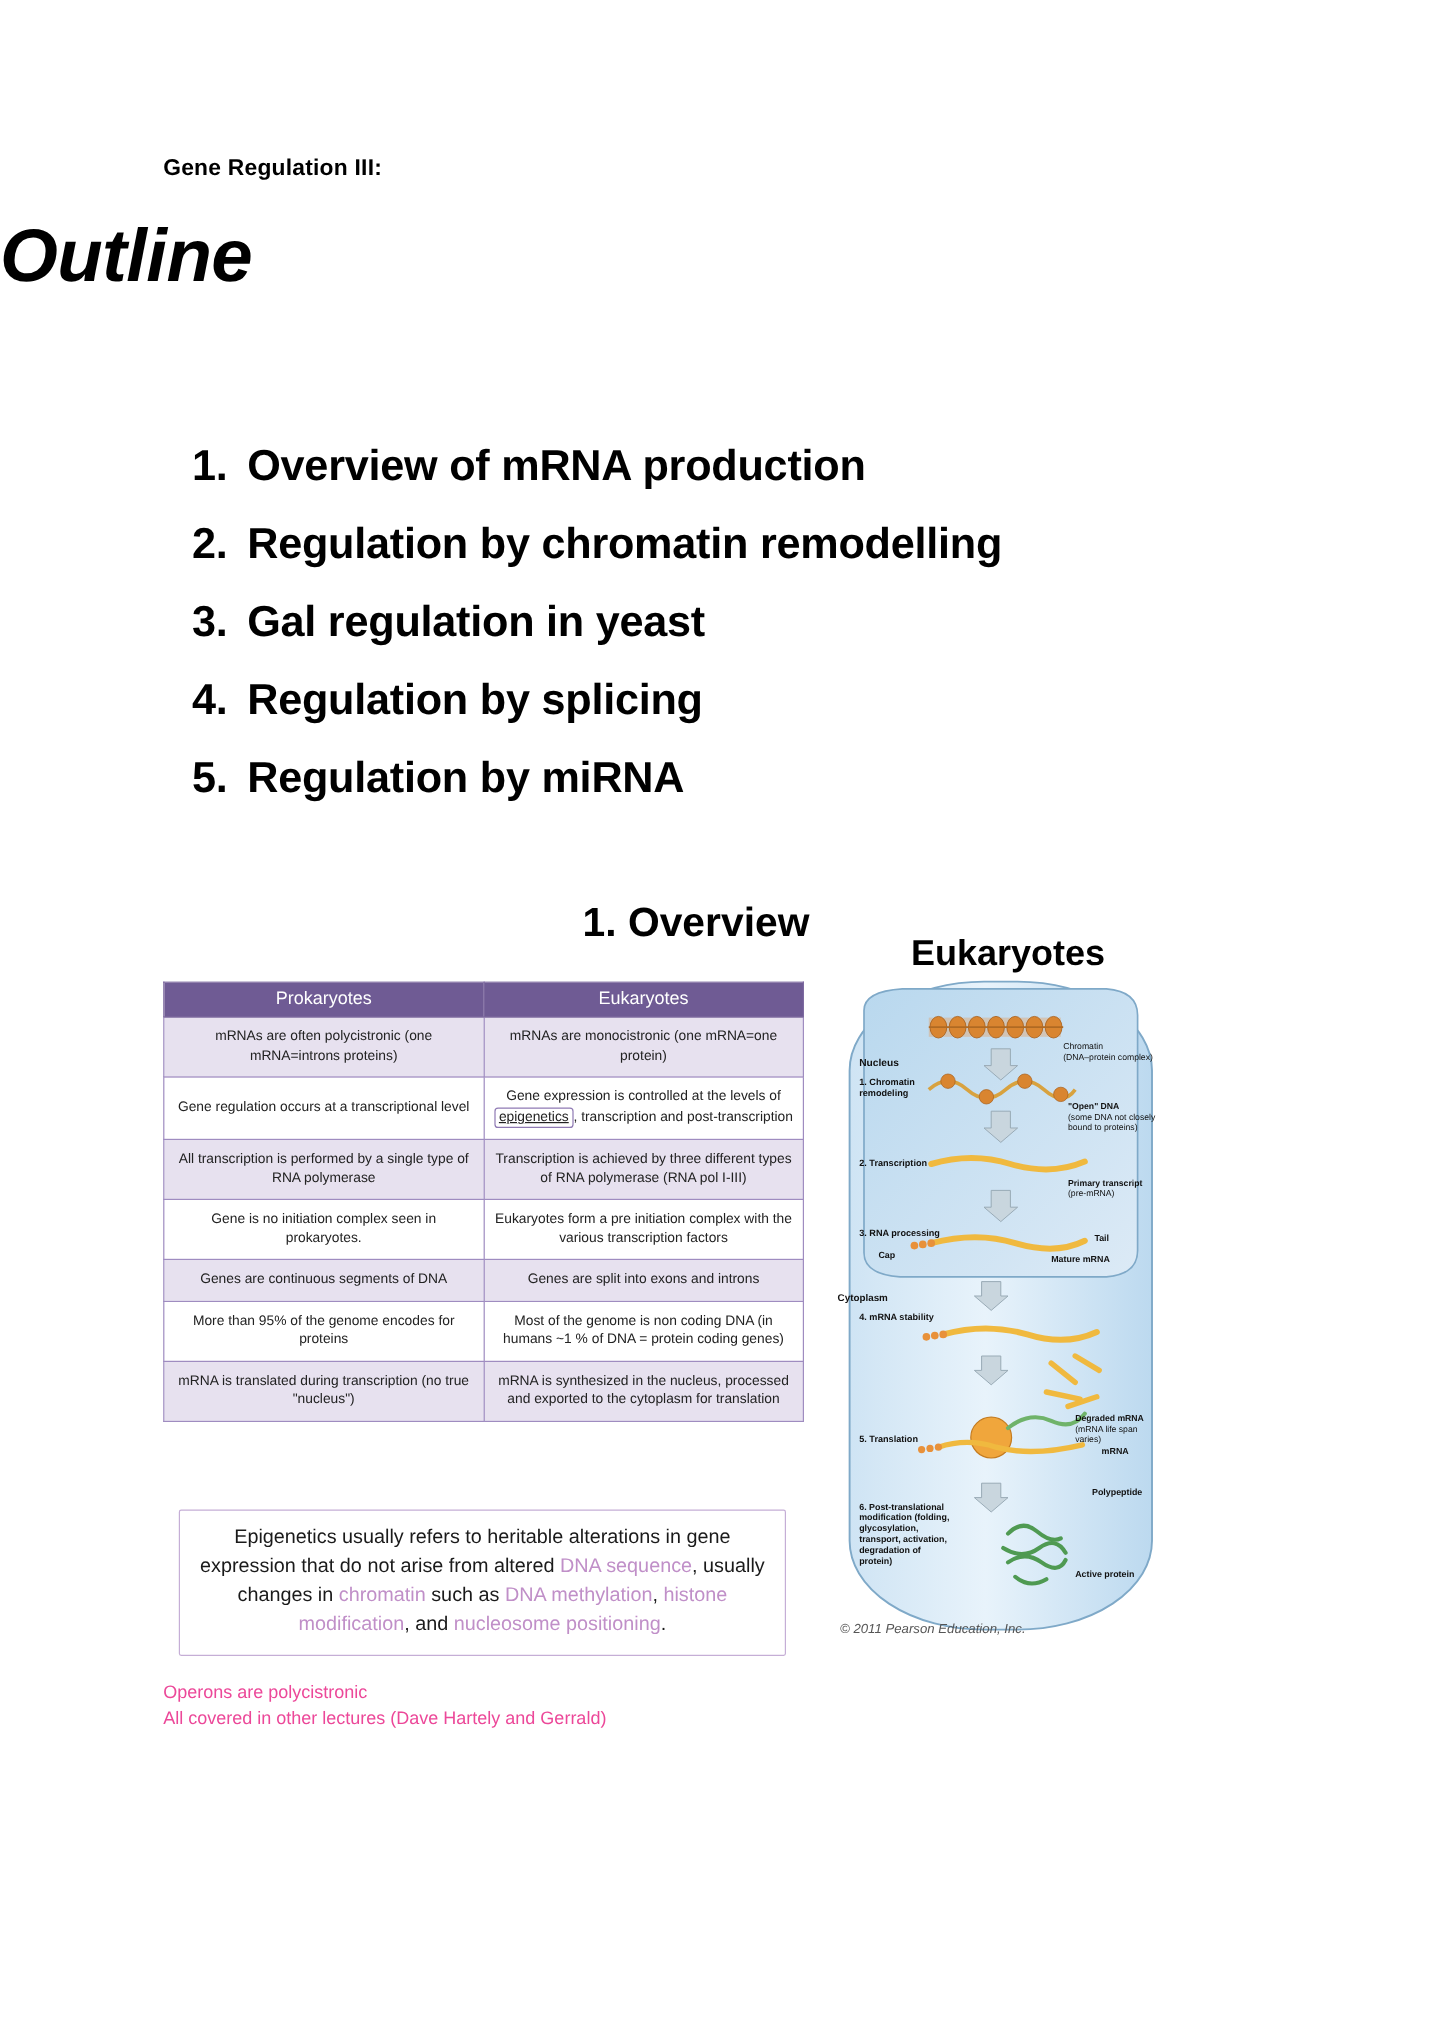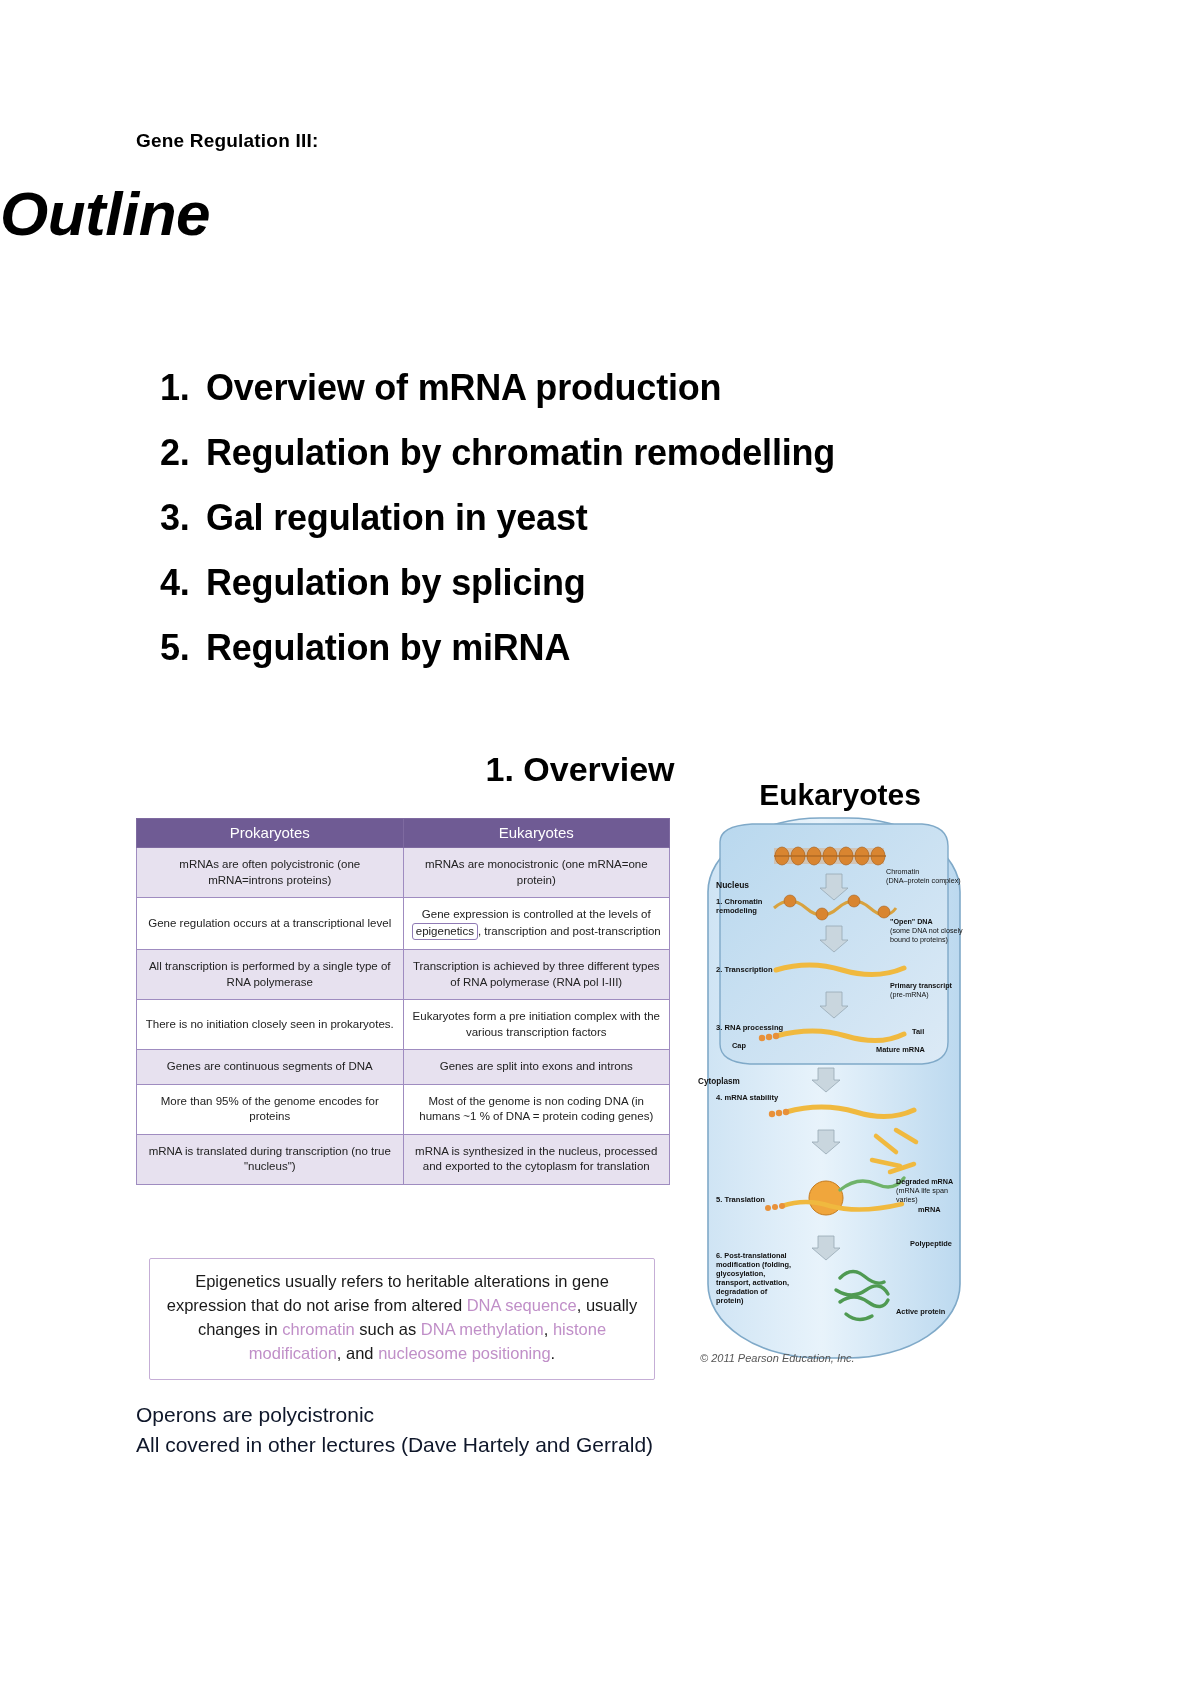--- a/index.html
+++ b/index.html
@@ -114,20 +114,21 @@
     line-height: 1.35;
   }
   .cmp-table tr.shade td { background: #e7e1ef; }
   .cmp-table tr.plain td { background: #ffffff; }
   .hl-box {
     display: inline-block;
     border: 1px solid #8f7ab4;
     border-radius: 3px;
     padding: 0 3px;
     background: #ffffff;
+    text-decoration: underline;
   }
 
   
   .epi-box {
     position: absolute;
     left: 149px;
     top: 1258px;
     width: 506px;
     border: 1.5px solid #c5aed6;
     border-radius: 2px;
@@ -139,23 +140,23 @@
     color: #1a1a1a;
     box-sizing: border-box;
   }
   .mauve { color: #c08fc8; }
 
   
   .notes {
     position: absolute;
     left: 136px;
     top: 1400px;
-    font-size: 21px;
+    font-size: 15px;
     line-height: 1.45;
-    color: #0f172a;
+    color: #ec4899;
   }
 
   
   .figure {
     position: absolute;
     left: 690px;
     top: 812px;
     width: 300px;
     height: 560px;
   }
@@ -218,21 +219,21 @@
       </tr>
       <tr class="plain">
         <td>Gene regulation occurs at a transcriptional level</td>
         <td><span>Gene expression is controlled at the levels of </span><span class="hl-box">epigenetics</span><span>, transcription and post-transcription</span></td>
       </tr>
       <tr class="shade">
         <td>All transcription is performed by a single type of RNA polymerase</td>
         <td>Transcription is achieved by three different types of RNA polymerase (RNA pol I-III)</td>
       </tr>
       <tr class="plain">
-        <td>There is no initiation closely seen in prokaryotes.</td>
+        <td>Gene is no initiation complex seen in prokaryotes.</td>
         <td>Eukaryotes form a pre initiation complex with the various transcription factors</td>
       </tr>
       <tr class="shade">
         <td>Genes are continuous segments of DNA</td>
         <td>Genes are split into exons and introns</td>
       </tr>
       <tr class="plain">
         <td>More than 95% of the genome encodes for proteins</td>
         <td>Most of the genome is non coding DNA (in humans ~1 % of DNA = protein coding genes)</td>
       </tr>

